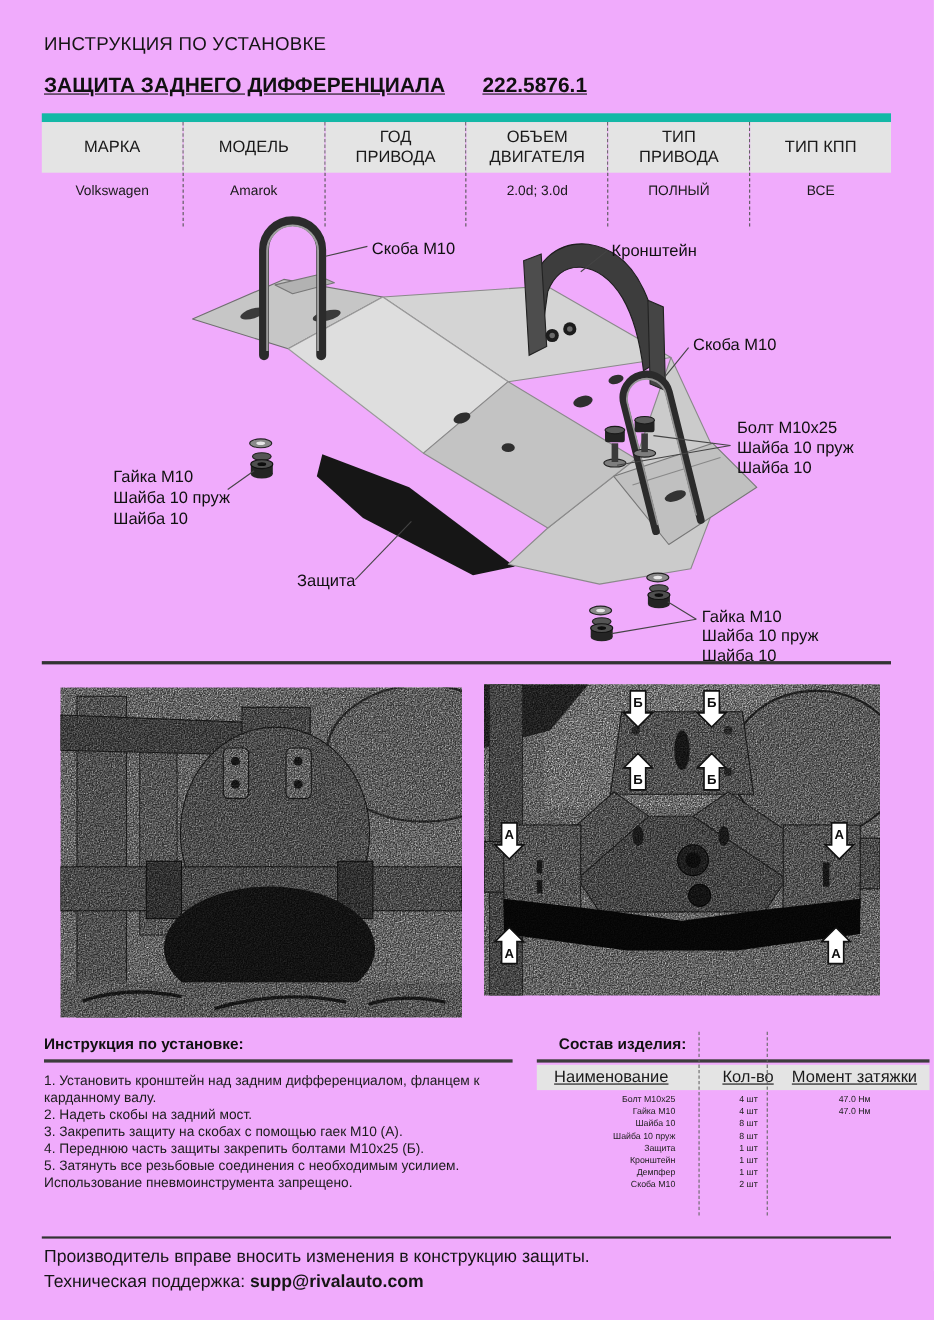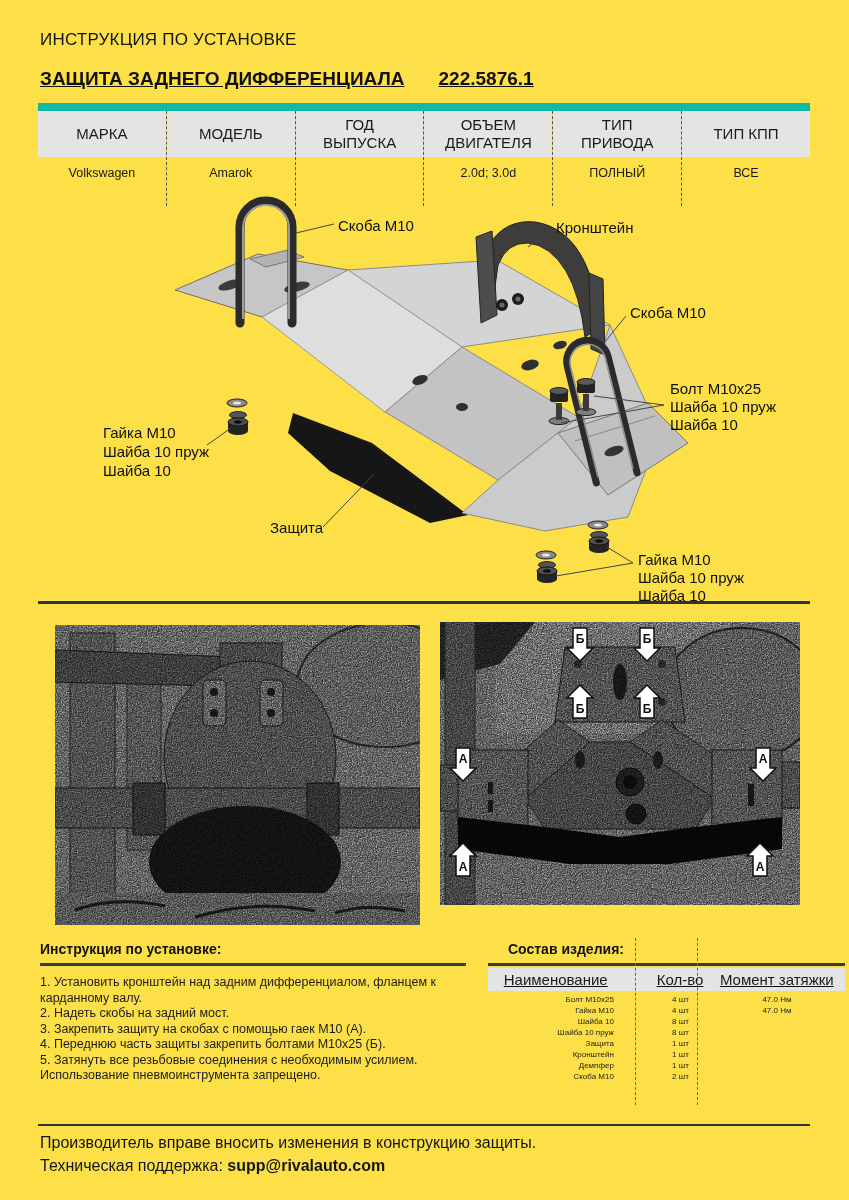--- a/index.html
+++ b/index.html
@@ -1,16 +1,16 @@
 <!DOCTYPE html>
 <html lang="ru"><head>
 <meta charset="utf-8">
 <style>
   html,body{margin:0;padding:0;background:#ffffff;}
-  .page{position:relative;width:849px;height:1200px;background:#fde047;overflow:hidden;
+  .page{position:relative;width:849px;height:1200px;background:#f0abfc;overflow:hidden;
         font-family:"Liberation Sans","DejaVu Sans",sans-serif;color:#111;}
   
   .subtitle{position:absolute;left:40px;top:30px;font-size:17px;letter-spacing:.2px;color:#151515;}
   .title-row{position:absolute;left:40px;top:68px;display:flex;align-items:center;text-decoration:underline;}
   .title-row .t{font-size:19px;font-weight:bold;}
   .title-row .pn{font-size:19px;font-weight:bold;margin-left:34px;}
   
   .spec-table{position:absolute;left:38px;top:103px;width:772px;border-top:8px solid #14b8a6;display:flex;}
   .spec-col{flex:1;display:flex;flex-direction:column;min-width:0;}
   .spec-col + .spec-col{border-left:1px dashed #555;}
@@ -64,21 +64,21 @@
     <div class="spec-col">
       <div class="spec-h">МАРКА</div>
       <div class="spec-v">Volkswagen</div>
     </div>
     <div class="spec-col">
       <div class="spec-h">МОДЕЛЬ</div>
       <div class="spec-v">Amarok</div>
     </div>
     <div class="spec-col">
       <div class="spec-h">ГОД
-ВЫПУСКА</div>
+ПРИВОДА</div>
     </div>
     <div class="spec-col">
       <div class="spec-h">ОБЪЕМ
 ДВИГАТЕЛЯ</div>
       <div class="spec-v">2.0d; 3.0d</div>
     </div>
     <div class="spec-col">
       <div class="spec-h">ТИП
 ПРИВОДА</div>
       <div class="spec-v">ПОЛНЫЙ</div>

